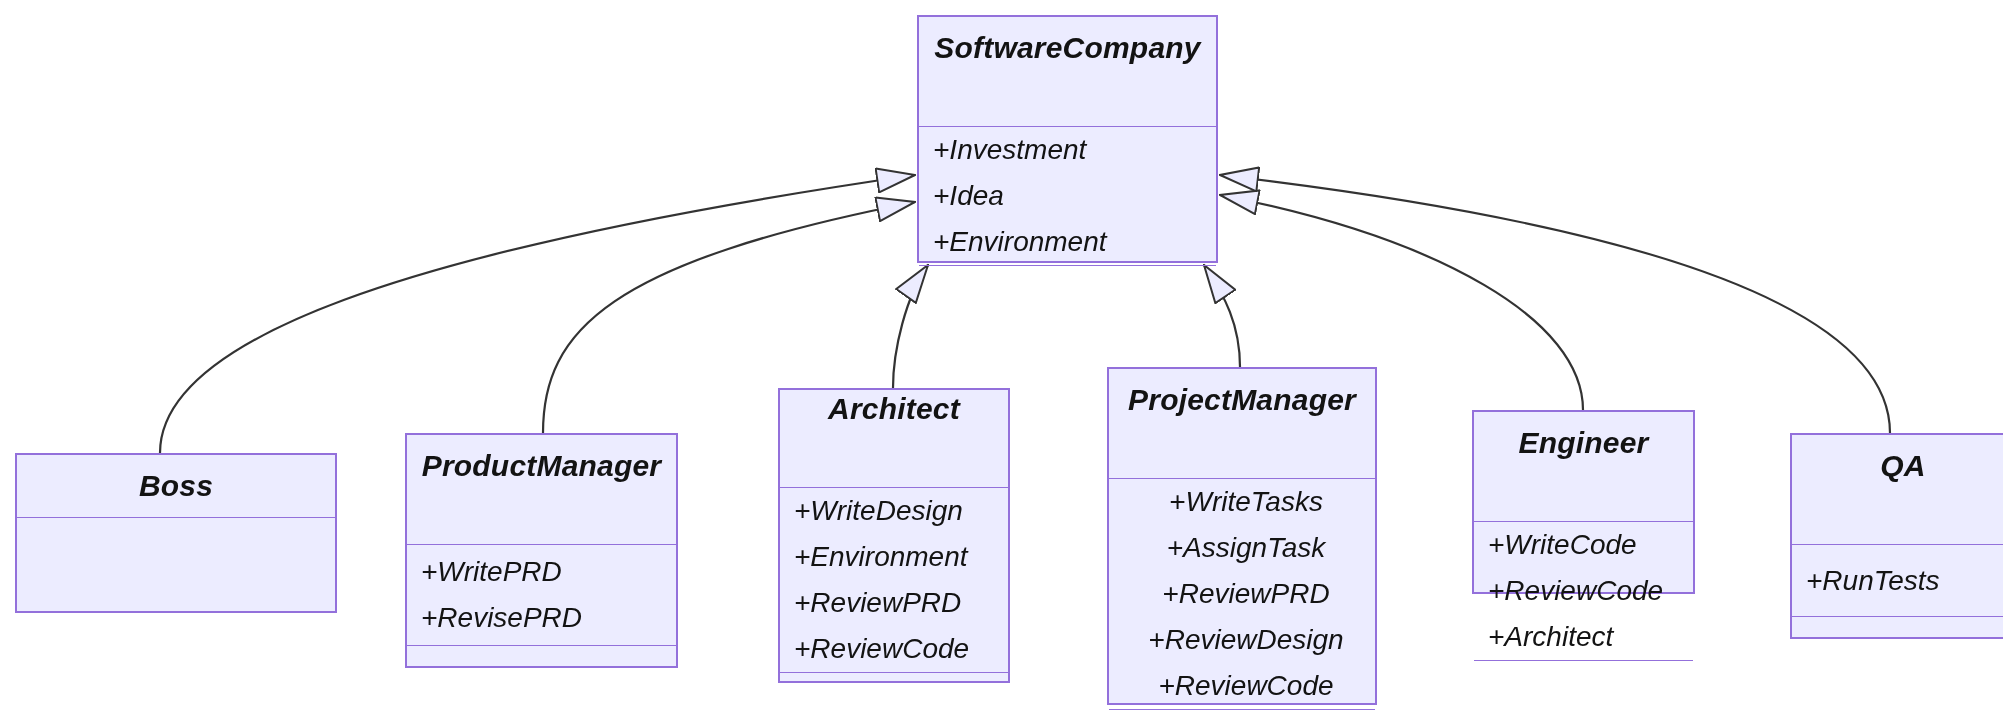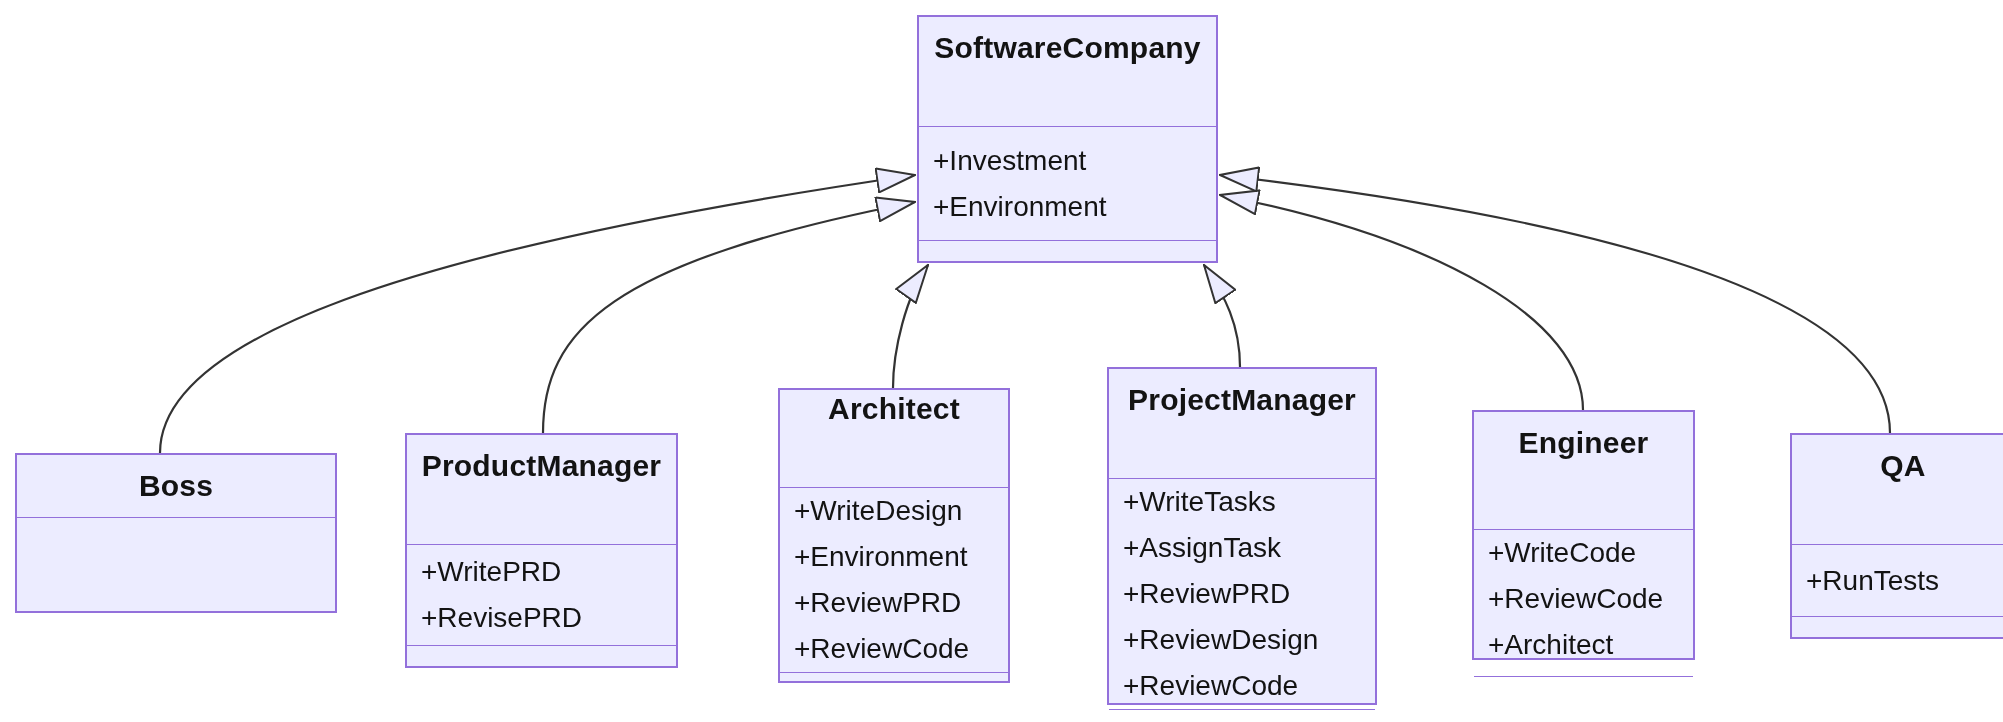--- a/index.html
+++ b/index.html
@@ -7,20 +7,21 @@
     padding: 0;
     background: #ffffff;
     font-family: "Liberation Sans", "DejaVu Sans", sans-serif;
   }
   #canvas {
     position: relative;
     width: 2003px;
     height: 722px;
     overflow: hidden;
     background: #ffffff;
+    font-style: italic;
   }
   #edges {
     position: absolute;
     left: 0; top: 0;
     width: 2003px;
     height: 722px;
     z-index: 0;
   }
   .class-box {
     position: absolute;
@@ -79,20 +80,21 @@
       <path d="M 1240 367 C 1240 325, 1225 296, 1204 265" marker-end="url(#hollowTri)"></path>
       <path d="M 1583 410 C 1583 320, 1440 238, 1220 195" marker-end="url(#hollowTri)"></path>
       <path d="M 1890 433 C 1890 320, 1690 230, 1220 175" marker-end="url(#hollowTri)"></path>
     </g>
   </svg>
 
   <div class="class-box" style="left:917px; top:15px; width:301px; height:248px;">
     <div class="class-title">SoftwareCompany</div>
     <div class="class-attrs">
       <div class="attr">+Investment</div>
+      <div class="attr">+Idea</div>
       <div class="attr">+Environment</div>
     </div>
     <div class="class-methods-empty"></div>
   </div>
 
   <div class="class-box" style="left:15px; top:453px; width:322px; height:160px;">
     <div class="class-title">Boss</div>
     <div class="class-methods-empty"></div>
   </div>
 
@@ -109,33 +111,33 @@
     <div class="class-title">Architect</div>
     <div class="class-attrs">
       <div class="attr">+WriteDesign</div>
       <div class="attr">+Environment</div>
       <div class="attr">+ReviewPRD</div>
       <div class="attr">+ReviewCode</div>
     </div>
     <div class="class-methods-empty"></div>
   </div>
 
-  <div class="class-box" style="left:1107px; top:367px; width:270px; height:338px;">
+  <div class="class-box" style="left:1107px; top:367px; width:270px; height:338px;text-align:center;">
     <div class="class-title">ProjectManager</div>
     <div class="class-attrs">
       <div class="attr">+WriteTasks</div>
       <div class="attr">+AssignTask</div>
       <div class="attr">+ReviewPRD</div>
       <div class="attr">+ReviewDesign</div>
       <div class="attr">+ReviewCode</div>
     </div>
     <div class="class-methods-empty"></div>
   </div>
 
-  <div class="class-box" style="left:1472px; top:410px; width:223px; height:250px;gap:8px;">
+  <div class="class-box" style="left:1472px; top:410px; width:223px; height:184px;">
     <div class="class-title">Engineer</div>
     <div class="class-attrs">
       <div class="attr">+WriteCode</div>
       <div class="attr">+ReviewCode</div>
       <div class="attr">+Architect</div>
     </div>
     <div class="class-methods-empty"></div>
   </div>
 
   <div class="class-box" style="left:1790px; top:433px; width:226px; height:206px;">

